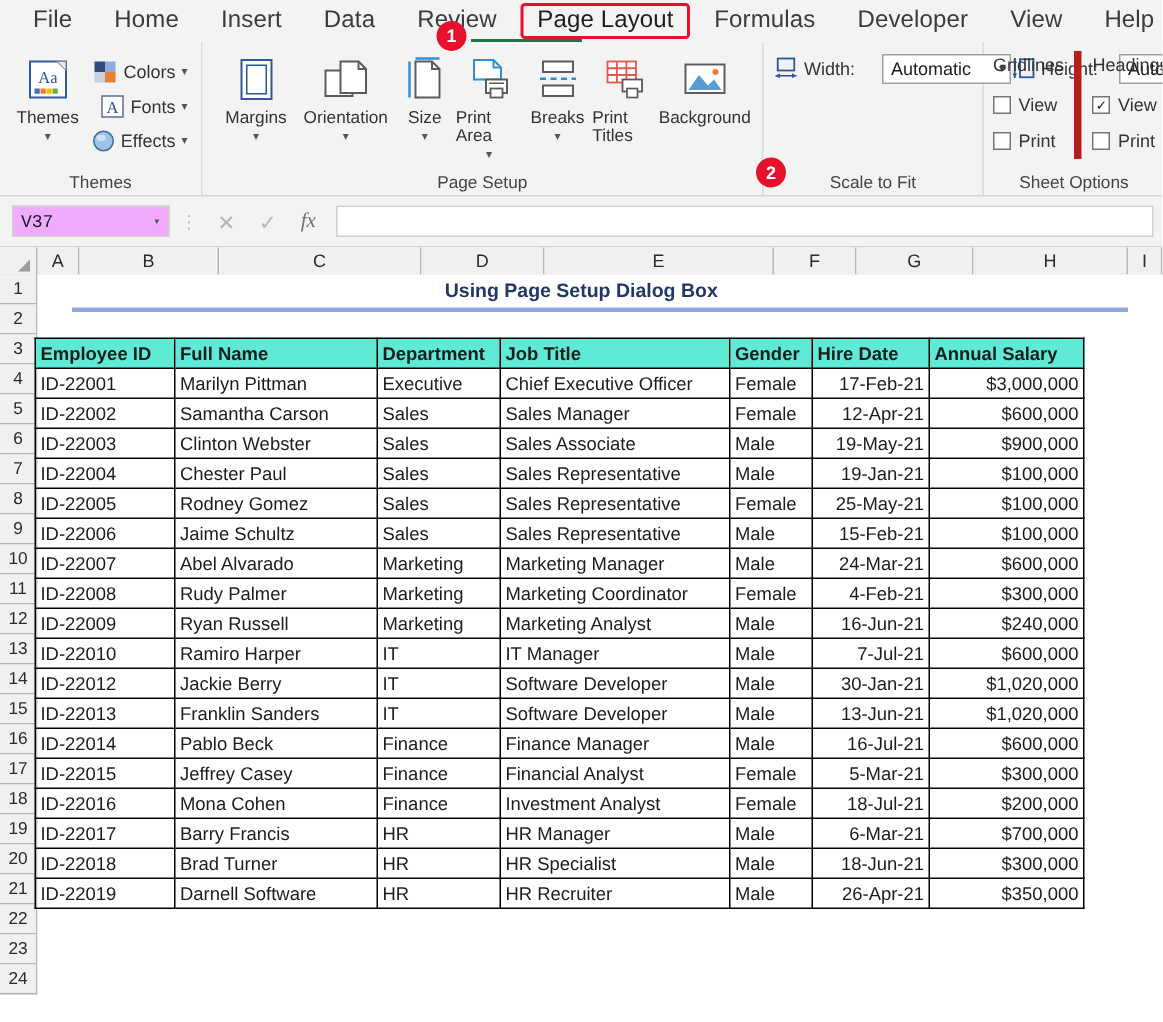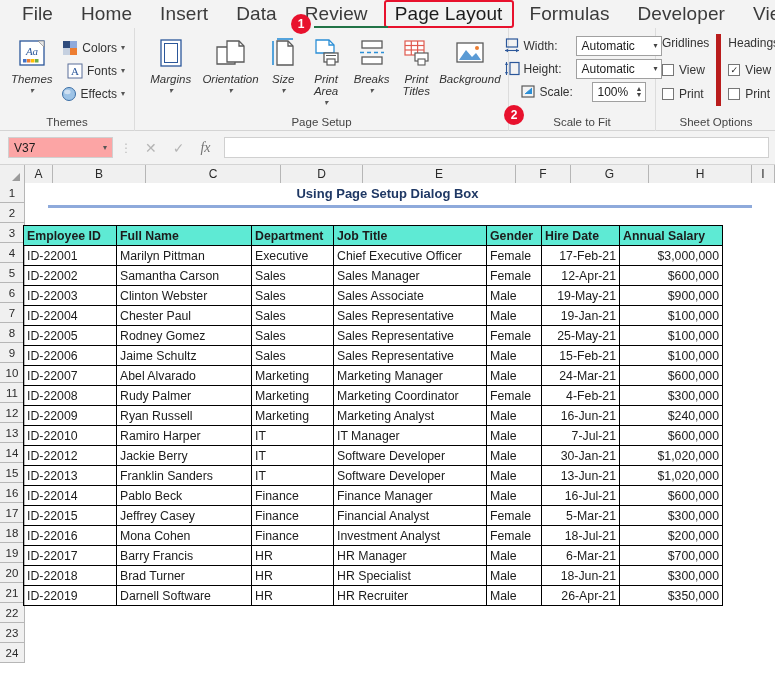--- a/index.html
+++ b/index.html
@@ -15,21 +15,21 @@
   .tabbar {
     position: relative;
     height: 28px;
     background: #f3f3f3;
     display: flex;
     align-items: center;
     padding-left: 8px;
     border-bottom: 1px solid #f3f3f3;
   }
   .tab {
-    font-size: 19px;
+    font-size: 16px;
     color: #3b3b3b;
     padding: 3px 14px;
     white-space: nowrap;
     letter-spacing: .1px;
   }
   .tab.active {
     border: 2px solid #e8112d;
     border-radius: 3px;
     color: #1c1c1c;
     background: #f3f3f3;
@@ -73,23 +73,22 @@
     flex: 1;
   }
 
   
   .bigbtn {
     width: 62px;
     display: flex; flex-direction: column;
     align-items: center;
     font-size: 11.5px; color: #333;
     line-height: 12px;
-    text-align: center;
+    text-align: left;
     padding-top: 2px;
-    font-style: italic;
   }
   .bigbtn .ico { height: 36px; display:flex; align-items:center; justify-content:center; }
   .bigbtn .cap { margin-top: 2px; }
   .caret { font-size: 8px; color:#555; line-height:10px; margin-top:1px;}
 
   
   .smbtn {
     display: flex; align-items: center;
     gap: 4px;
     font-size: 12px; color:#333;
@@ -148,24 +147,25 @@
   
   .fbar {
     height: 34px;
     background:#f3f3f3;
     display:flex; align-items:center;
     padding: 0 4px;
     border-bottom: 1px solid #d4d4d4;
   }
   .namebox {
     width: 105px; height: 21px;
-    background:#fca5a5; border:1px solid #d0d0d0;
+    background:#f0abfc; border:1px solid #d0d0d0;
     display:flex; align-items:center; justify-content:space-between;
     padding: 0 5px; font-size:12px; color:#1c1c1c;
     margin-left: 4px;
+    font-family: Liberation Mono, monospace;
   }
   .namebox .dc { font-size:8px; color:#555; }
   .fb-dots { color:#bcbcbc; font-size:12px; padding: 0 7px; letter-spacing:0; }
   .fb-icons { display:flex; align-items:center; gap:16px; padding: 0 13px 0 6px; }
   .fb-icons span { color:#b5b5b5; font-size:14px; }
   .fb-icons .fx { color:#737373; font-style: italic; font-family:"Liberation Serif", serif; font-size:14px;}
   .fb-input {
     flex:1; height:21px; background:#fff;
     border:1px solid #d0d0d0; border-left:1px solid #d0d0d0;
     margin-right:2px;
@@ -404,21 +404,21 @@
           </svg>
         </div>
         <div class="cap">Background</div>
       </div>
     </div>
     <div class="group-label">Page Setup</div>
     <div class="badge" style="right:-16px; bottom:6px;">2</div>
   </div>
 
   <div class="group" style="width:147px;">
-    <div class="group-inner" style="flex-direction:column;padding:6px 6px 0 7px;align-items:center;">
+    <div class="group-inner" style="padding:6px 6px 0 7px;">
       <div class="sf-row">
         <span>
           <svg width="16" height="15" viewBox="0 0 16 15">
             <rect x="2.5" y="1" width="11" height="8" fill="none" stroke="#2b579a" stroke-width="1.2"></rect>
             <line x1="1" y1="12.5" x2="15" y2="12.5" stroke="#2b579a" stroke-width="1.1"></line>
             <polygon points="1,12.5 4,10.8 4,14.2" fill="#2b579a"></polygon>
             <polygon points="15,12.5 12,10.8 12,14.2" fill="#2b579a"></polygon>
           </svg>
         </span>
         <span class="sf-lab">Width:</span>

